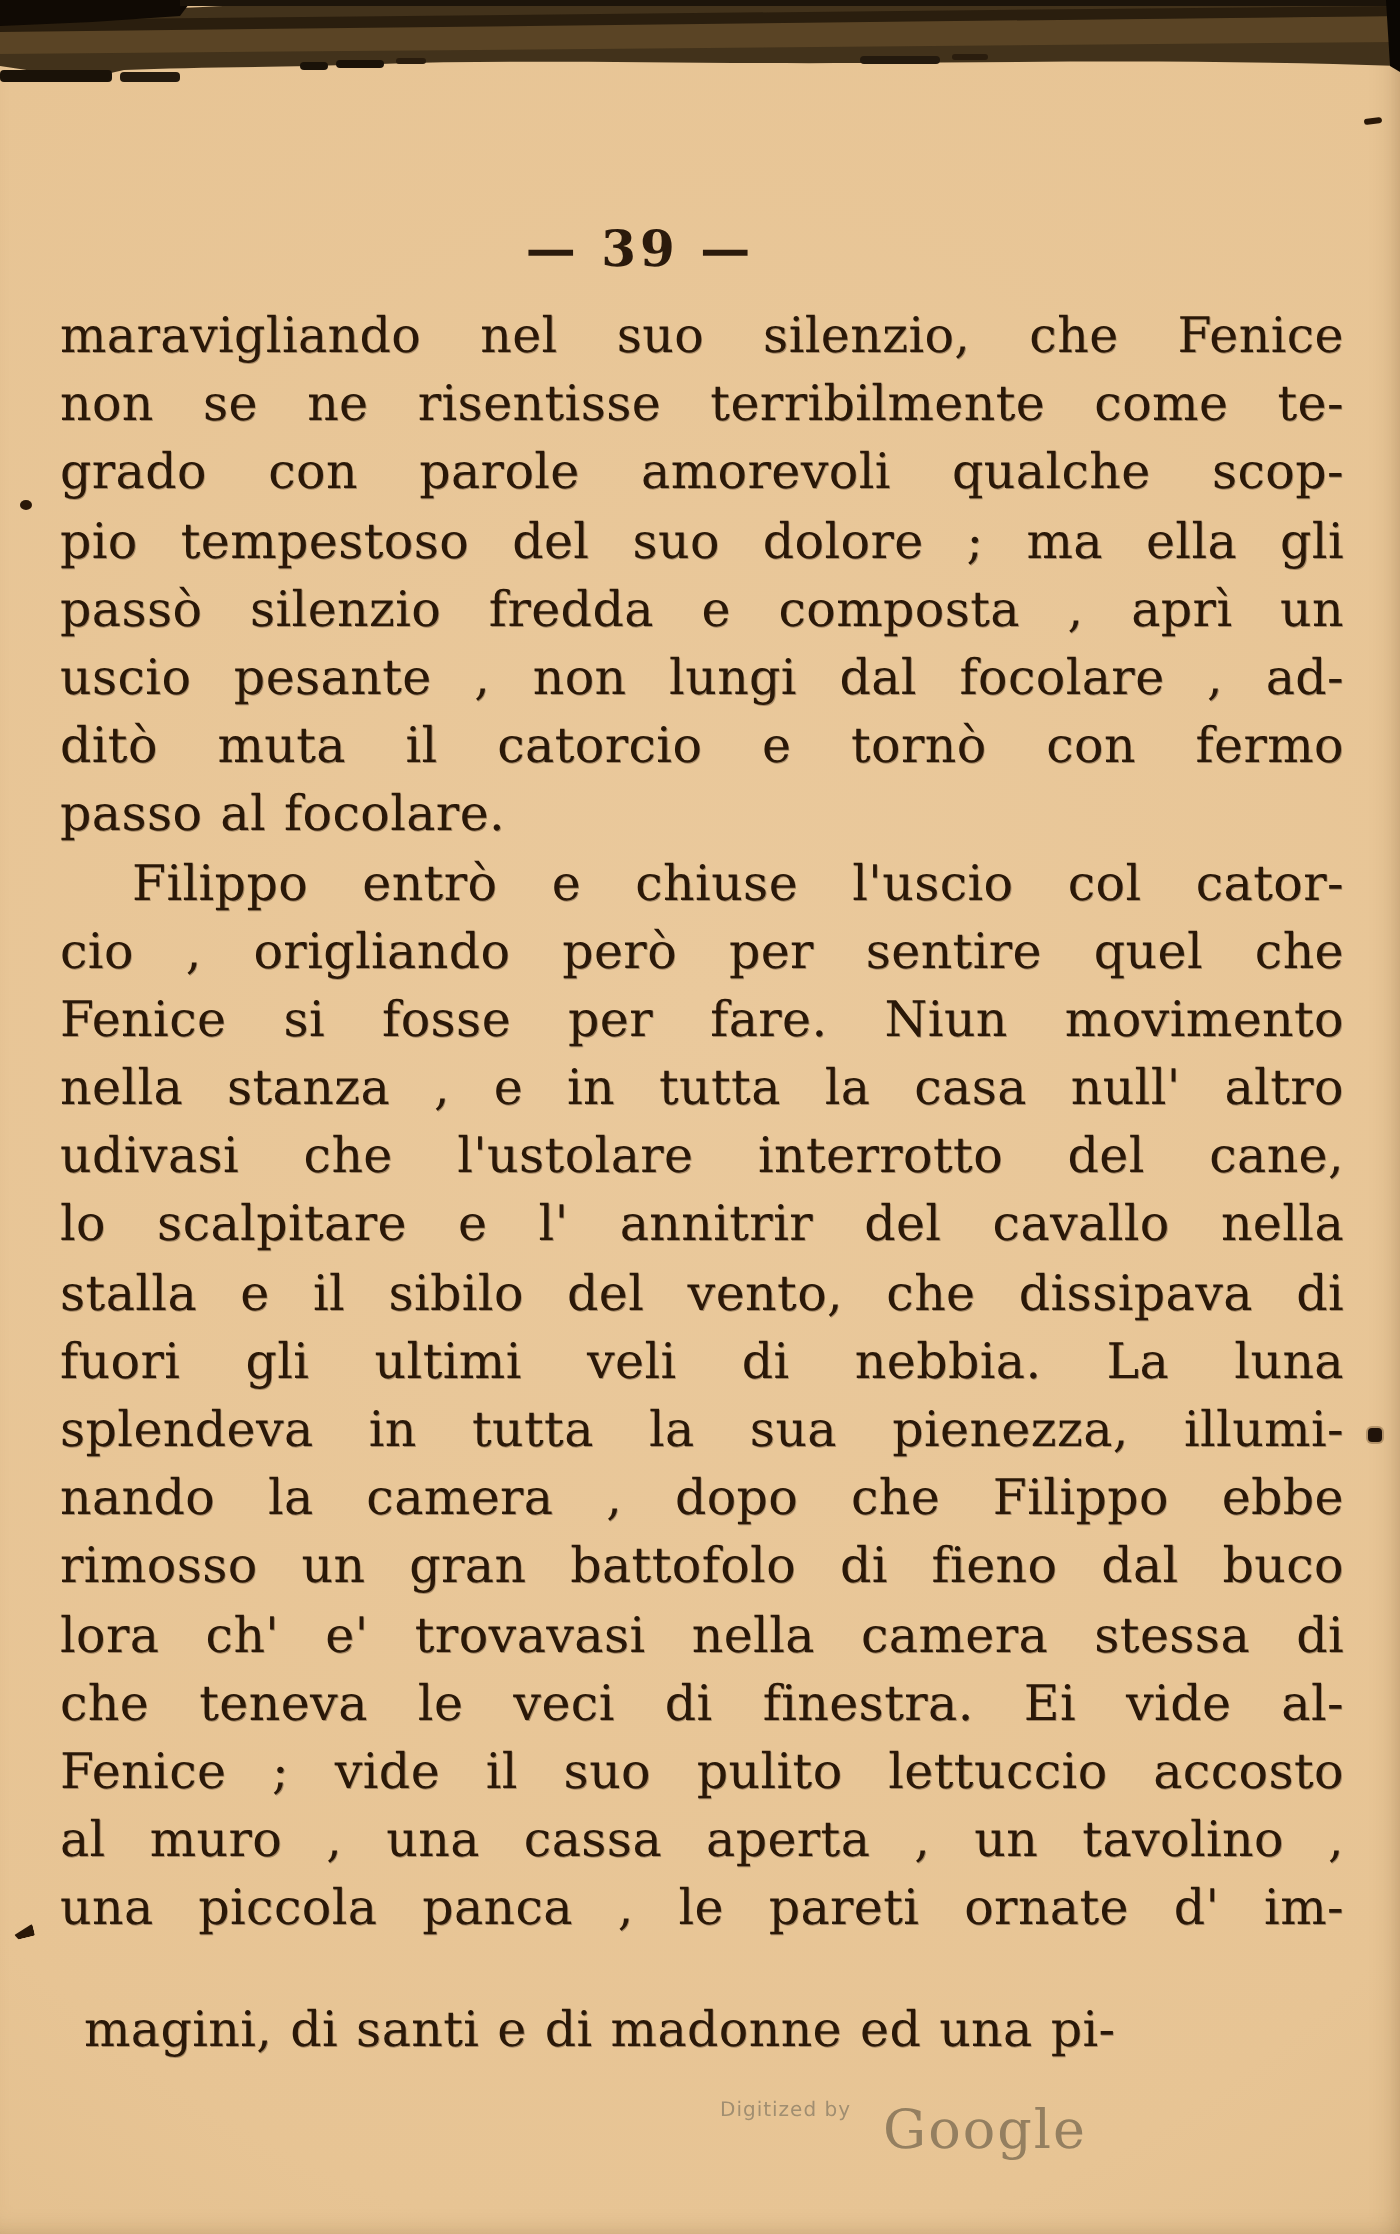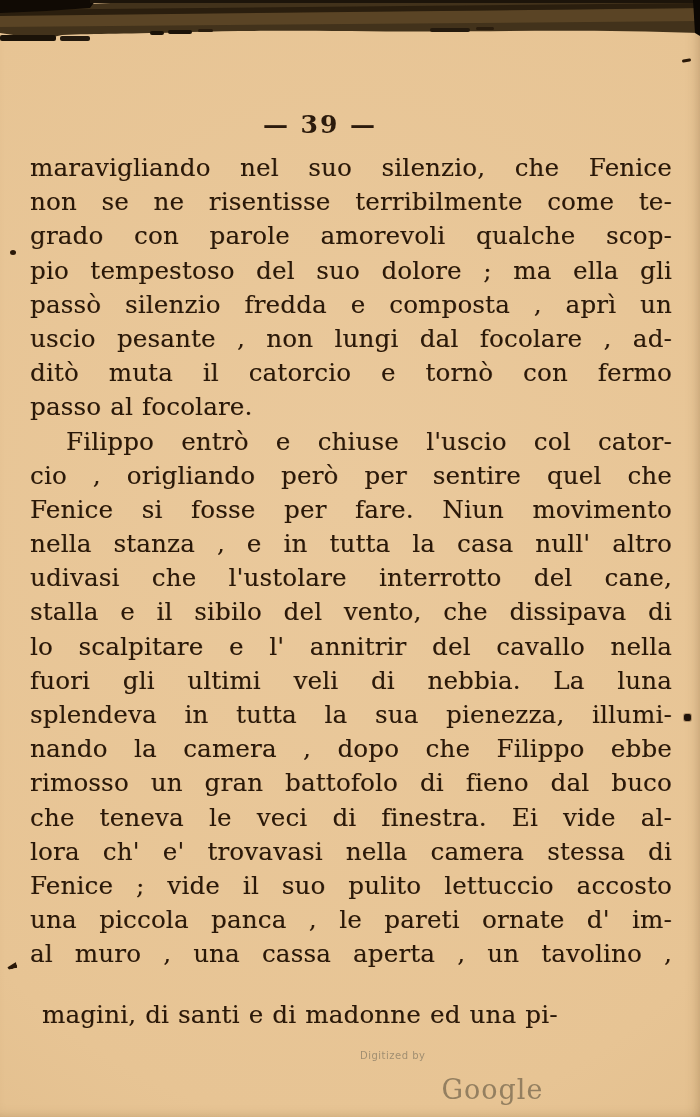--- a/index.html
+++ b/index.html
@@ -39,21 +39,21 @@
     position:absolute; top:1050px; left:360px;
     display:flex; align-items:flex-start; gap:16px;
     color:#8f7b5e; opacity:.92;
   }
   .wm-small {
     font-family:"DejaVu Sans","Liberation Sans",sans-serif;
     font-size:10px; letter-spacing:.5px; color:#9b8a6e;
   }
   .wm-google {
     font-family:"DejaVu Serif","Liberation Serif",serif;
-    font-size:27px; font-weight:400; letter-spacing:1px; color:#8d7a5c;margin-top:24px;
+    font-size:27px; font-weight:400; letter-spacing:1px; color:#8d7a5c;
   }
   .mark { position:absolute; background:#2a1808; }
   .mark-dash-top-right { left:682px; top:59px; width:9px; height:3px; border-radius:2px; transform:rotate(-8deg); }
   .mark-dot-left { left:10px; top:250px; width:6px; height:5px; border-radius:50%; }
   .mark-dot-right { left:684px; top:714px; width:7px; height:7px; border-radius:2px; background:#20130a; box-shadow:0 0 0 1px rgba(90,60,30,.35); }
   .mark-wedge-left { left:7px; top:963px; width:10px; height:6px; border-radius:1px; transform:rotate(-14deg); clip-path:polygon(0 55%, 100% 0, 100% 100%, 15% 100%); }
 </style>
 </head>
 <body>
 
@@ -89,31 +89,31 @@
     <div class="line">pio tempestoso del suo dolore ; ma ella gli</div>
     <div class="line">passò silenzio fredda e composta , aprì un</div>
     <div class="line">uscio pesante , non lungi dal focolare , ad-</div>
     <div class="line">ditò muta il catorcio e tornò con fermo</div>
     <div class="line para-end">passo al focolare.</div>
     <div class="line indent">Filippo entrò e chiuse l'uscio col cator-</div>
     <div class="line">cio , origliando però per sentire quel che</div>
     <div class="line">Fenice si fosse per fare. Niun movimento</div>
     <div class="line">nella stanza , e in tutta la casa null' altro</div>
     <div class="line">udivasi che l'ustolare interrotto del cane,</div>
+    <div class="line">lo scalpitare e l' annitrir del cavallo nella</div>
     <div class="line">stalla e il sibilo del vento, che dissipava di</div>
-    <div class="line">lo scalpitare e l' annitrir del cavallo nella</div>
     <div class="line">fuori gli ultimi veli di nebbia. La luna</div>
     <div class="line">splendeva in tutta la sua pienezza, illumi-</div>
     <div class="line">nando la camera , dopo che Filippo ebbe</div>
     <div class="line">rimosso un gran battofolo di fieno dal buco</div>
+    <div class="line">lora ch' e' trovavasi nella camera stessa di</div>
     <div class="line">che teneva le veci di finestra. Ei vide al-</div>
-    <div class="line">lora ch' e' trovavasi nella camera stessa di</div>
     <div class="line">Fenice ; vide il suo pulito lettuccio accosto</div>
+    <div class="line">al muro , una cassa aperta , un tavolino ,</div>
     <div class="line">una piccola panca , le pareti ornate d' im-</div>
-    <div class="line">al muro , una cassa aperta , un tavolino ,</div>
     <div class="line para-end last-line">magini, di santi e di madonne ed una pi-</div>
   </main>
 
   <div class="watermark">
     <span class="wm-small">Digitized by</span>
     <span class="wm-google">Google</span>
   </div>
 
 </div>
 

